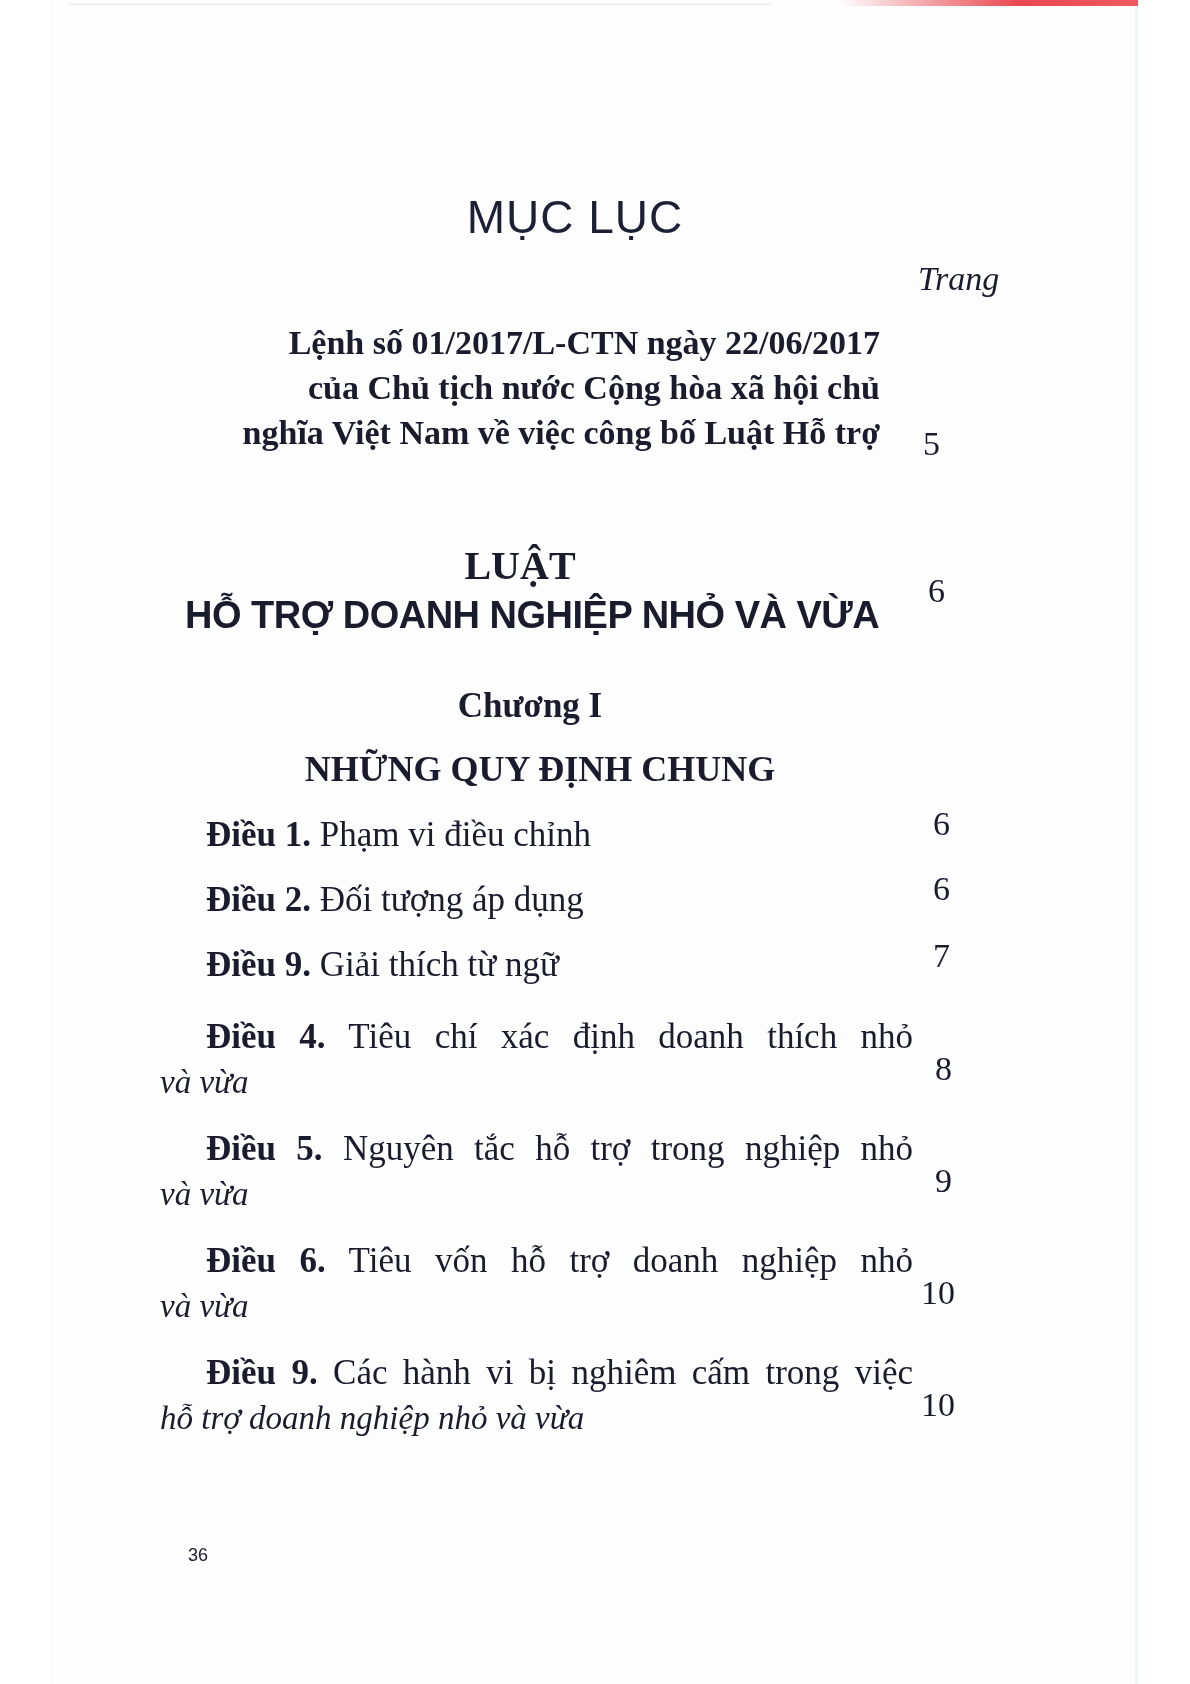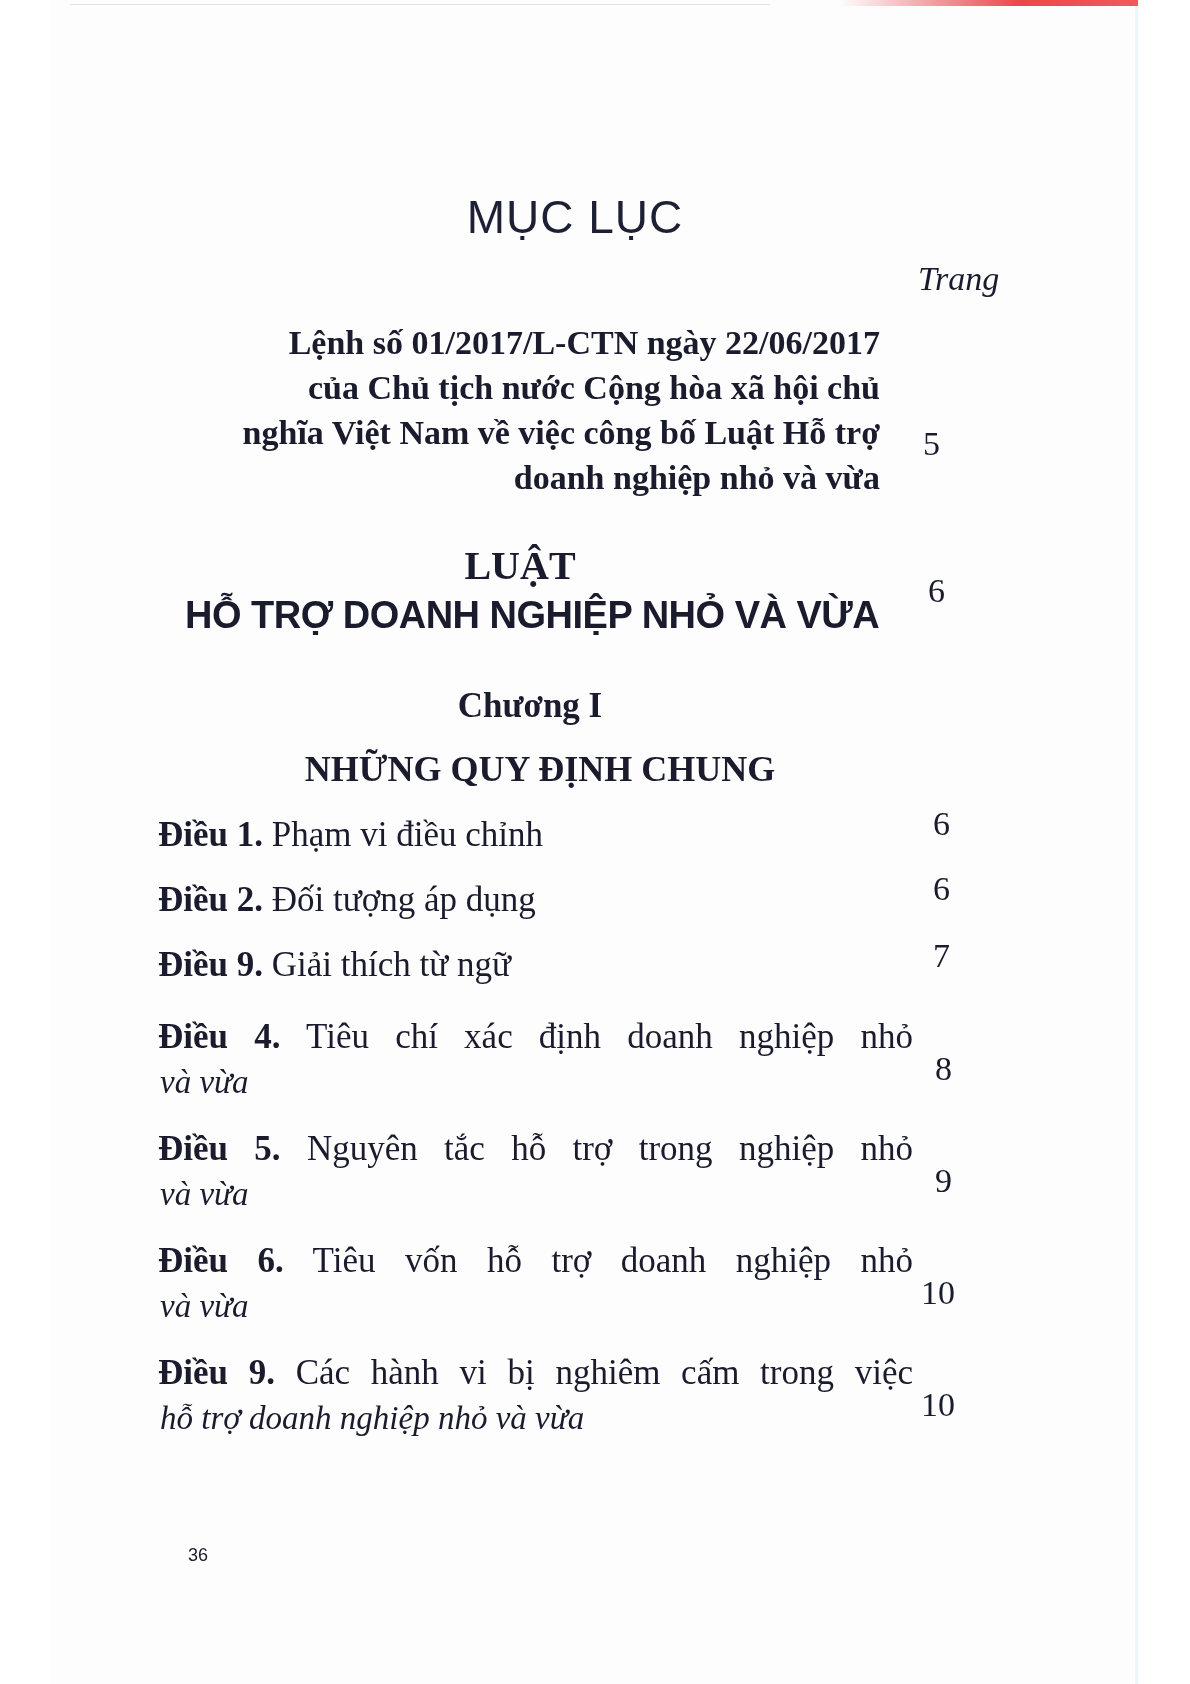--- a/index.html
+++ b/index.html
@@ -53,21 +53,21 @@
   }
   .chuong {
     left:0; width:1190px; top:686px; text-align:center; font-weight:bold; font-size:35px;
     transform:translateX(-65px);
   }
   .nqdc {
     left:0; width:1190px; top:748px; text-align:center; font-weight:bold; font-size:36px;
     transform:translateX(-55px);
   }
   .entry { font-size:35px; }
-  .entry b { font-weight:bold; }
+  .entry b { font-weight:bold;margin-left:48px; }
   .wrap { white-space:normal; width:755px; text-align:justify; text-align-last:justify; line-height:54px; }
   .cont { font-size:33px;font-style:italic; }
   .footer-num {
     left:188px; top:1545px; font-family:Liberation Sans, sans-serif; font-size:18px;
   }
 </style>
 </head>
 <body>
 
 <div class="page"></div>
@@ -76,21 +76,20 @@
 <div class="top-red"></div>
 <div class="top-line"></div>
 
 <div class="abs title">MỤC LỤC</div>
 <div class="abs trang">Trang</div>
 
 <div class="abs lenh">
   <div>Lệnh số 01/2017/L-CTN ngày 22/06/2017</div>
   <div>của Chủ tịch nước Cộng hòa xã hội chủ</div>
   <div>nghĩa Việt Nam về việc công bố Luật Hỗ trợ</div>
-  <div>doanh nghiệp nhỏ và vừa</div>
 </div>
 <div class="abs pg" style="left:880px; top:425px;">5</div>
 
 <div class="abs luat">LUẬT</div>
 <div class="abs hotro">HỖ TRỢ DOANH NGHIỆP NHỎ VÀ VỪA</div>
 <div class="abs pg" style="left:885px; top:572px;">6</div>
 
 <div class="abs chuong">Chương I</div>
 <div class="abs nqdc">NHỮNG QUY ĐỊNH CHUNG</div>
 
@@ -107,21 +106,21 @@
 <div class="abs pg" style="left:890px; top:870px;">6</div>
 
 <div class="abs entry" style="left:158px; top:945px;">
   <b>Điều 9.</b>
   <span>Giải thích từ ngữ</span>
 </div>
 <div class="abs pg" style="left:890px; top:937px;">7</div>
 
 <div class="abs entry wrap" style="left:158px; top:1010px;">
   <b>Điều 4.</b>
-  <span>Tiêu chí xác định doanh nghiệp nhỏ</span>
+  <span>Tiêu chí xác định doanh thích nhỏ</span>
 </div>
 <div class="abs entry cont" style="left:160px; top:1064px;">và vừa</div>
 <div class="abs pg" style="left:892px; top:1050px;">8</div>
 
 <div class="abs entry wrap" style="left:158px; top:1122px;">
   <b>Điều 5.</b>
   <span>Nguyên tắc hỗ trợ trong nghiệp nhỏ</span>
 </div>
 <div class="abs entry cont" style="left:160px; top:1176px;">và vừa</div>
 <div class="abs pg" style="left:892px; top:1162px;">9</div>

